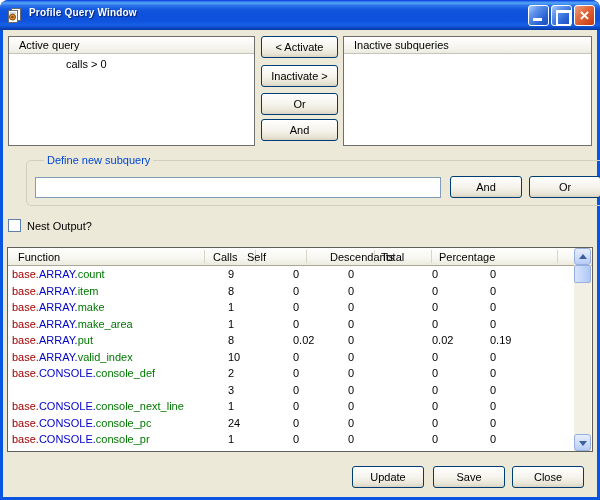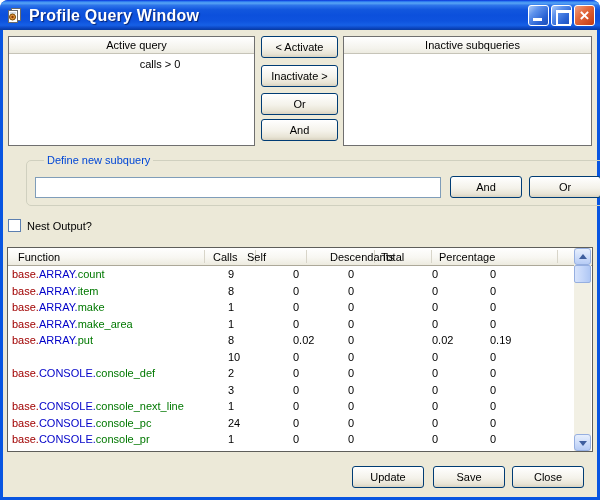--- a/index.html
+++ b/index.html
@@ -12,34 +12,34 @@
   }
   
   .titlebar{
     position:absolute;top:0;left:0;width:600px;height:30px;
     border-radius:8px 8px 0 0;
     background:linear-gradient(180deg,#0831D9 0%,#2E7BF0 5%,#58A6F5 10%,#2D74EA 18%,#1257DE 32%,#0C50DC 50%,#0E53DE 70%,#1660E6 84%,#0B44BE 94%,#073A9E 100%);
   }
   .app-icon{position:absolute;left:7px;top:7px;width:16px;height:16px;}
   .wtitle{
     position:absolute;left:29px;top:7px;
-    color:#fff;font-size:16px;font-weight:bold;letter-spacing:.2px;
+    color:#fff;font-size:10px;font-weight:bold;letter-spacing:.2px;
     text-shadow:1px 1px 1px rgba(0,10,60,.65);white-space:nowrap;
   }
   .tbtn{position:absolute;top:5px;width:21px;height:21px;border:1px solid #fff;border-radius:3px;cursor:pointer;}
   .btn-min{left:528px;background:linear-gradient(135deg,#AECBF8 0%,#5F93EC 30%,#2A63D4 70%,#1D4FB8 100%);}
   .btn-max{left:551px;background:linear-gradient(135deg,#AECBF8 0%,#5F93EC 30%,#2A63D4 70%,#1D4FB8 100%);}
   .btn-close{left:574px;background:linear-gradient(135deg,#F0A083 0%,#E3693C 40%,#C43A10 100%);}
   .btn-min::after{content:"";position:absolute;left:4px;bottom:4px;width:9px;height:3px;background:#fff;}
   .btn-max::after{content:"";position:absolute;left:4px;top:4px;width:11px;height:11px;border:2px solid #fff;border-top-width:3px;}
   .btn-close .x{position:absolute;left:0;top:0;width:100%;height:100%;color:#fff;font-size:17px;font-weight:bold;line-height:19px;text-align:center;}
   
   .client{position:absolute;left:3px;top:30px;width:594px;height:467px;background:#ECE9D8;}
   
-  .listbox{position:absolute;background:#fff;border:1px solid #6F6F6F;text-align:center;}
+  .listbox{position:absolute;background:#fff;border:1px solid #6F6F6F;}
   .active-box{left:5px;top:6px;width:247px;height:110px;}
   .inactive-box{left:340px;top:6px;width:249px;height:110px;}
   .lb-header{
     height:17px;line-height:16px;padding-left:10px;
     background:linear-gradient(180deg,#FFFFFF,#F4F3ED 70%,#EDEBE0);
     border-bottom:1px solid #C6C4B8;color:#000;
   }
   .lb-body{position:absolute;left:0;top:18px;right:0;bottom:0;background:#fff;overflow:hidden;padding-left:48px;}
   .lb-item{padding:2px 0 0 9px;line-height:14px;cursor:default;}
   
@@ -216,20 +216,21 @@
   <div class="trow">
     <span class="cell fcell"><span class="pkg">base.</span><span class="cls">ARRAY.</span><span class="fn">put</span></span>
     <span class="cell c-calls">8</span>
     <span class="cell c-self">0.02</span>
     <span class="cell c-desc">0</span>
     <span class="cell c-total">0.02</span>
     <span class="cell c-pct">0.19</span>
   </div>
 
   <div class="trow">
+    <span class="cell fcell"><span class="pkg">base.</span><span class="cls">ARRAY.</span><span class="fn">valid_index</span></span>
     <span class="cell c-calls">10</span>
     <span class="cell c-self">0</span>
     <span class="cell c-desc">0</span>
     <span class="cell c-total">0</span>
     <span class="cell c-pct">0</span>
   </div>
 
   <div class="trow">
     <span class="cell fcell"><span class="pkg">base.</span><span class="cls">CONSOLE.</span><span class="fn">console_def</span></span>
     <span class="cell c-calls">2</span>

